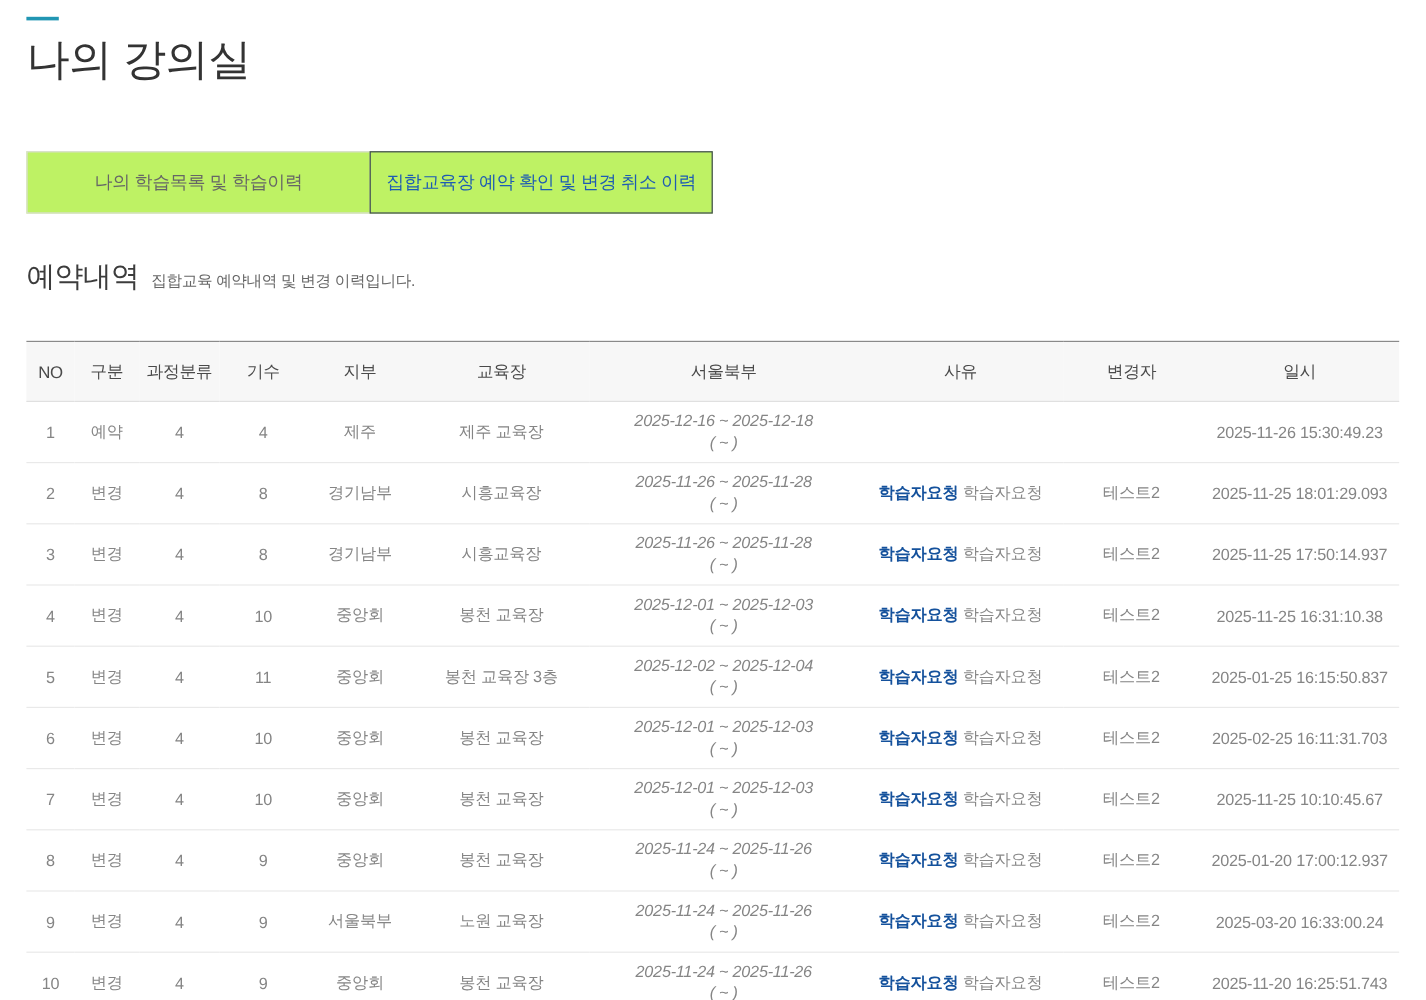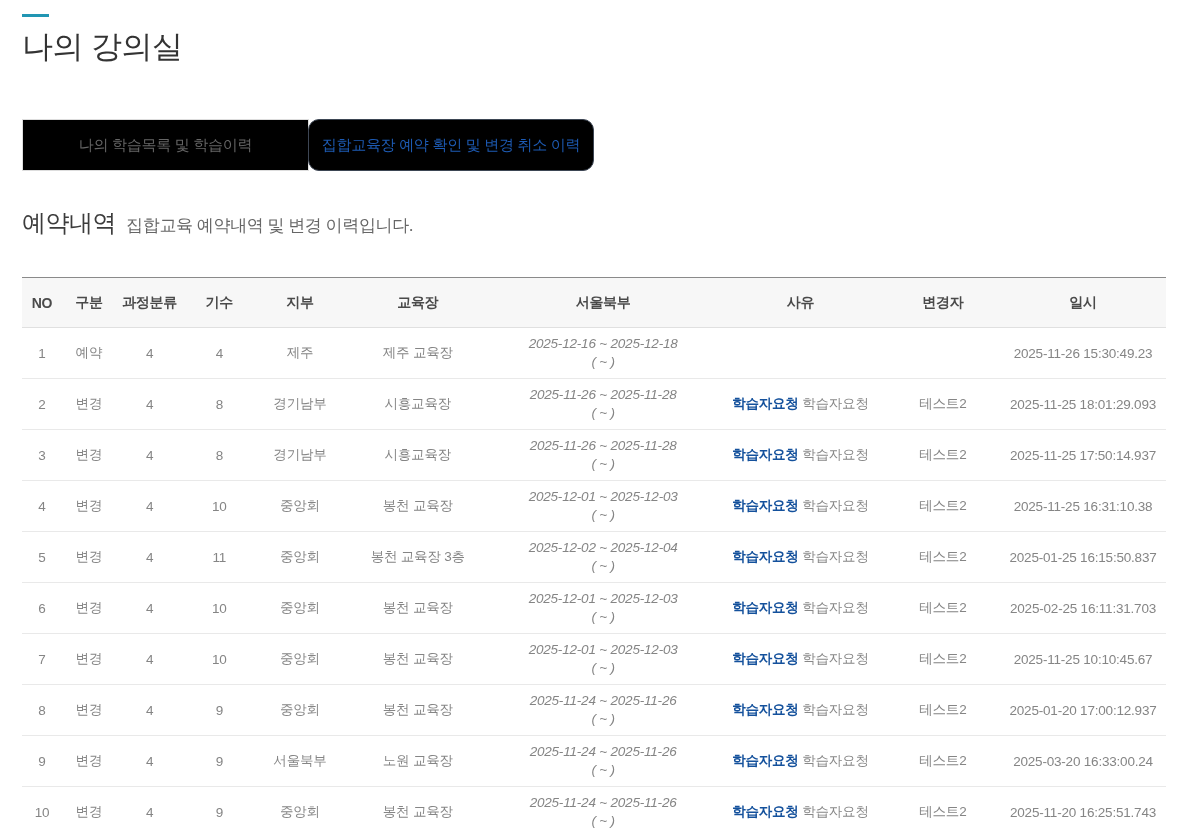--- a/index.html
+++ b/index.html
@@ -15,89 +15,88 @@
 
   
   .accent-bar {
     display: block;
     width: 27px;
     height: 3px;
     background: #2196b3;
     margin-bottom: 9px;
   }
   h1.page-title {
-    font-size: 31px;
+    font-size: 36px;
     font-weight: 500;
     color: #333;
     letter-spacing: -0.5px;
   }
 
   
   .tabs {
     display: flex;
     margin-top: 51px;
   }
   .tab {
     height: 52px;
     width: 287px;
     display: flex;
     align-items: center;
     justify-content: center;
-    background: #000000;
+    background: #bef264;
     border: 1px solid #ddd;
     font-size: 15px;
     color: #666;
     cursor: pointer;
     letter-spacing: -0.3px;
     white-space: nowrap;
   }
-  .tab + .tab { margin-left: -1px; border-radius: 11px; }
+  .tab + .tab { margin-left: -1px; }
   .tab.active {
     border: 1px solid #3d4654;
     color: #1d5bb4;
     position: relative;
     z-index: 1;
     width: 286px;
   }
 
   
   .section-head {
     margin-top: 36px;
     display: flex;
     align-items: baseline;
     gap: 10px;
-    font-family: Liberation Serif, serif;
   }
   .section-title {
     font-size: 24px;
     font-weight: 500;
     color: #3c3c3c;
     letter-spacing: -0.5px;
   }
   .section-sub {
-    font-size: 17px;
+    font-size: 13px;
     color: #666;
     letter-spacing: -0.3px;
     text-align: right;
   }
 
   
   table.rsv-table {
     margin-top: 38px;
     width: 100%;
     border-collapse: collapse;
     table-layout: fixed;
   }
   .rsv-table thead th {
     height: 50px;
     background: #f7f7f7;
     border-top: 1px solid #8a8a8a;
     border-bottom: 1px solid #e0e0e0;
     font-size: 14px;
-    font-weight: 700;
+    font-weight: 400;
     color: #4a4a4a;
     text-align: center;
     letter-spacing: -0.3px;
   }
   .rsv-table tbody td {
     height: 51px;
     border-bottom: 1px solid #e9e9e9;
     text-align: center;
     vertical-align: middle;
     font-size: 13.5px;

